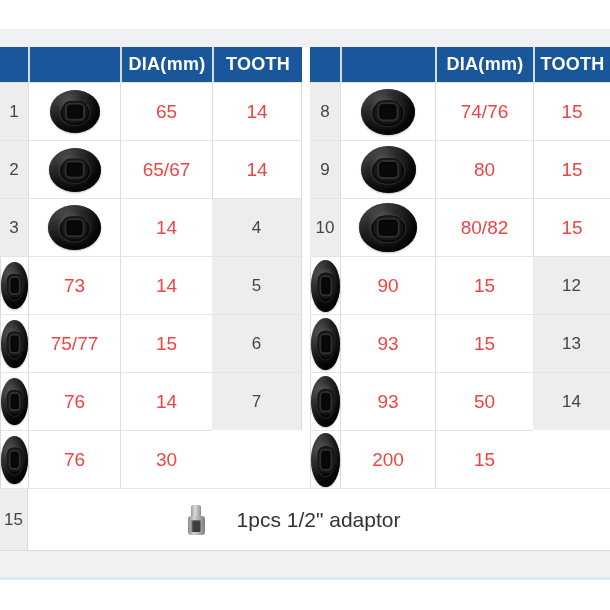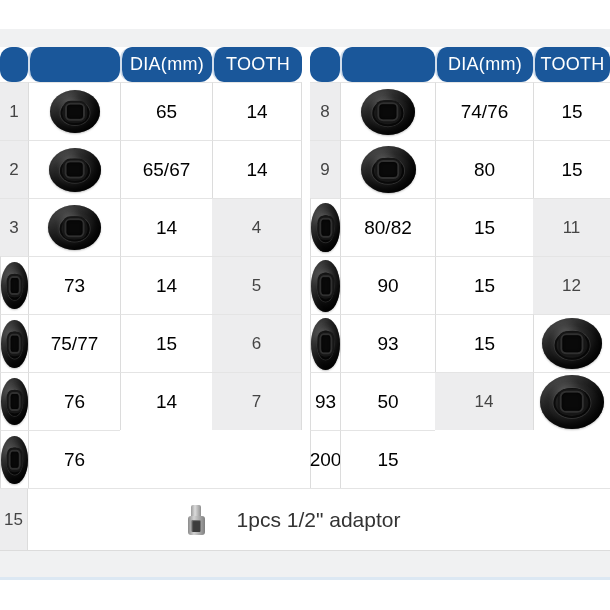--- a/index.html
+++ b/index.html
@@ -10,25 +10,25 @@
   .band-top { position:absolute; left:0; top:29px; width:610px; height:18px; background:#f0f1f2; }
   .band-bottom { position:absolute; left:0; top:551px; width:610px; height:26px; background:#f0f1f2; }
   .accent-line { position:absolute; left:0; top:577px; width:610px; height:3px; background:#dce8f3; }
 
   .tables { position:absolute; left:0; top:47px; width:610px; display:flex; gap:8px; }
   .spec-table { display:grid; grid-auto-flow:row; }
   .spec-table.t0 { width:302px; grid-template-columns:28px 92px 92px 90px; grid-template-rows:35px repeat(7,58px); }
   .spec-table.t1 { width:300px; grid-template-columns:30px 95px 98px 77px; grid-template-rows:35px repeat(7,58px); }
 
   .hcell { background:#1a579a; display:flex; align-items:center; justify-content:center;
-    color:#ffffff; font-weight:normal; font-size:18px; letter-spacing:0.3px;border-radius:12px; }
+    color:#ffffff; font-weight:bold; font-size:18px; letter-spacing:0.3px; }
   .hcell + .hcell { border-left:2px solid rgba(255,255,255,0.8); }
 
   .cell { background:#ffffff; display:flex; align-items:center; justify-content:center;
-    font-size:19px; color:#000000; border-top:1px solid #e4e4e4; }
+    font-size:19px; color:#ef4444; border-top:1px solid #e4e4e4; }
   .cell.numcol { background:#ededee; font-size:17px; color:#454545; }
   .cell.bl { border-left:1px solid #dcdcdc; }
   .spec-table.t0 .cell:nth-child(4n) { border-right:1px solid #dcdcdc; }
 
   
   .cap { position:relative; border-radius:50%;
     background:radial-gradient(circle at 38% 30%, #585858 0%, #2b2b2b 30%, #111 62%, #000 100%);
     box-shadow: inset -3px -4px 8px rgba(0,0,0,.85), inset 3px 3px 5px rgba(130,130,130,.28), 0 1px 2px rgba(0,0,0,.25); }
   .cap .ring { position:absolute; left:50%; top:53%; width:58%; height:56%; transform:translate(-50%,-50%);
     border-radius:50%;
@@ -120,20 +120,21 @@
         <div class="cell bl">76</div>
         <div class="cell bl">14</div>
         <div class="cell numcol">7</div>
         <div class="cell bl">
           <div class="cap" style="width: 56px; height: 48px;">
             <div class="ring"></div>
             <div class="hole"></div>
           </div>
         </div>
         <div class="cell bl">76</div>
+        <div class="cell bl">30</div>
       </div>
     <div class="spec-table t1">
         <div class="hcell"></div>
         <div class="hcell"></div>
         <div class="hcell">DIA(mm)</div>
         <div class="hcell">TOOTH</div>
         <div class="cell numcol">8</div>
         <div class="cell bl">
           <div class="cap" style="width: 54px; height: 46px;">
             <div class="ring"></div>
@@ -144,46 +145,47 @@
         <div class="cell bl">15</div>
         <div class="cell numcol">9</div>
         <div class="cell bl">
           <div class="cap" style="width: 55px; height: 47px;">
             <div class="ring"></div>
             <div class="hole"></div>
           </div>
         </div>
         <div class="cell bl">80</div>
         <div class="cell bl">15</div>
+        <div class="cell numcol">10</div>
         <div class="cell bl">
           <div class="cap" style="width: 58px; height: 49px;">
             <div class="ring"></div>
             <div class="hole"></div>
           </div>
         </div>
         <div class="cell bl">80/82</div>
         <div class="cell bl">15</div>
-        <div class="cell numcol">11</div>
         <div class="cell bl">
           <div class="cap" style="width: 61px; height: 52px;">
             <div class="ring"></div>
             <div class="hole"></div>
           </div>
         </div>
         <div class="cell bl">90</div>
         <div class="cell bl">15</div>
         <div class="cell numcol">12</div>
         <div class="cell bl">
           <div class="cap" style="width: 61px; height: 52px;">
             <div class="ring"></div>
             <div class="hole"></div>
           </div>
         </div>
         <div class="cell bl">93</div>
         <div class="cell bl">15</div>
+        <div class="cell numcol">13</div>
         <div class="cell bl">
           <div class="cap" style="width: 60px; height: 51px;">
             <div class="ring"></div>
             <div class="hole"></div>
           </div>
         </div>
         <div class="cell bl">93</div>
         <div class="cell bl">50</div>
         <div class="cell numcol">14</div>
         <div class="cell bl">

